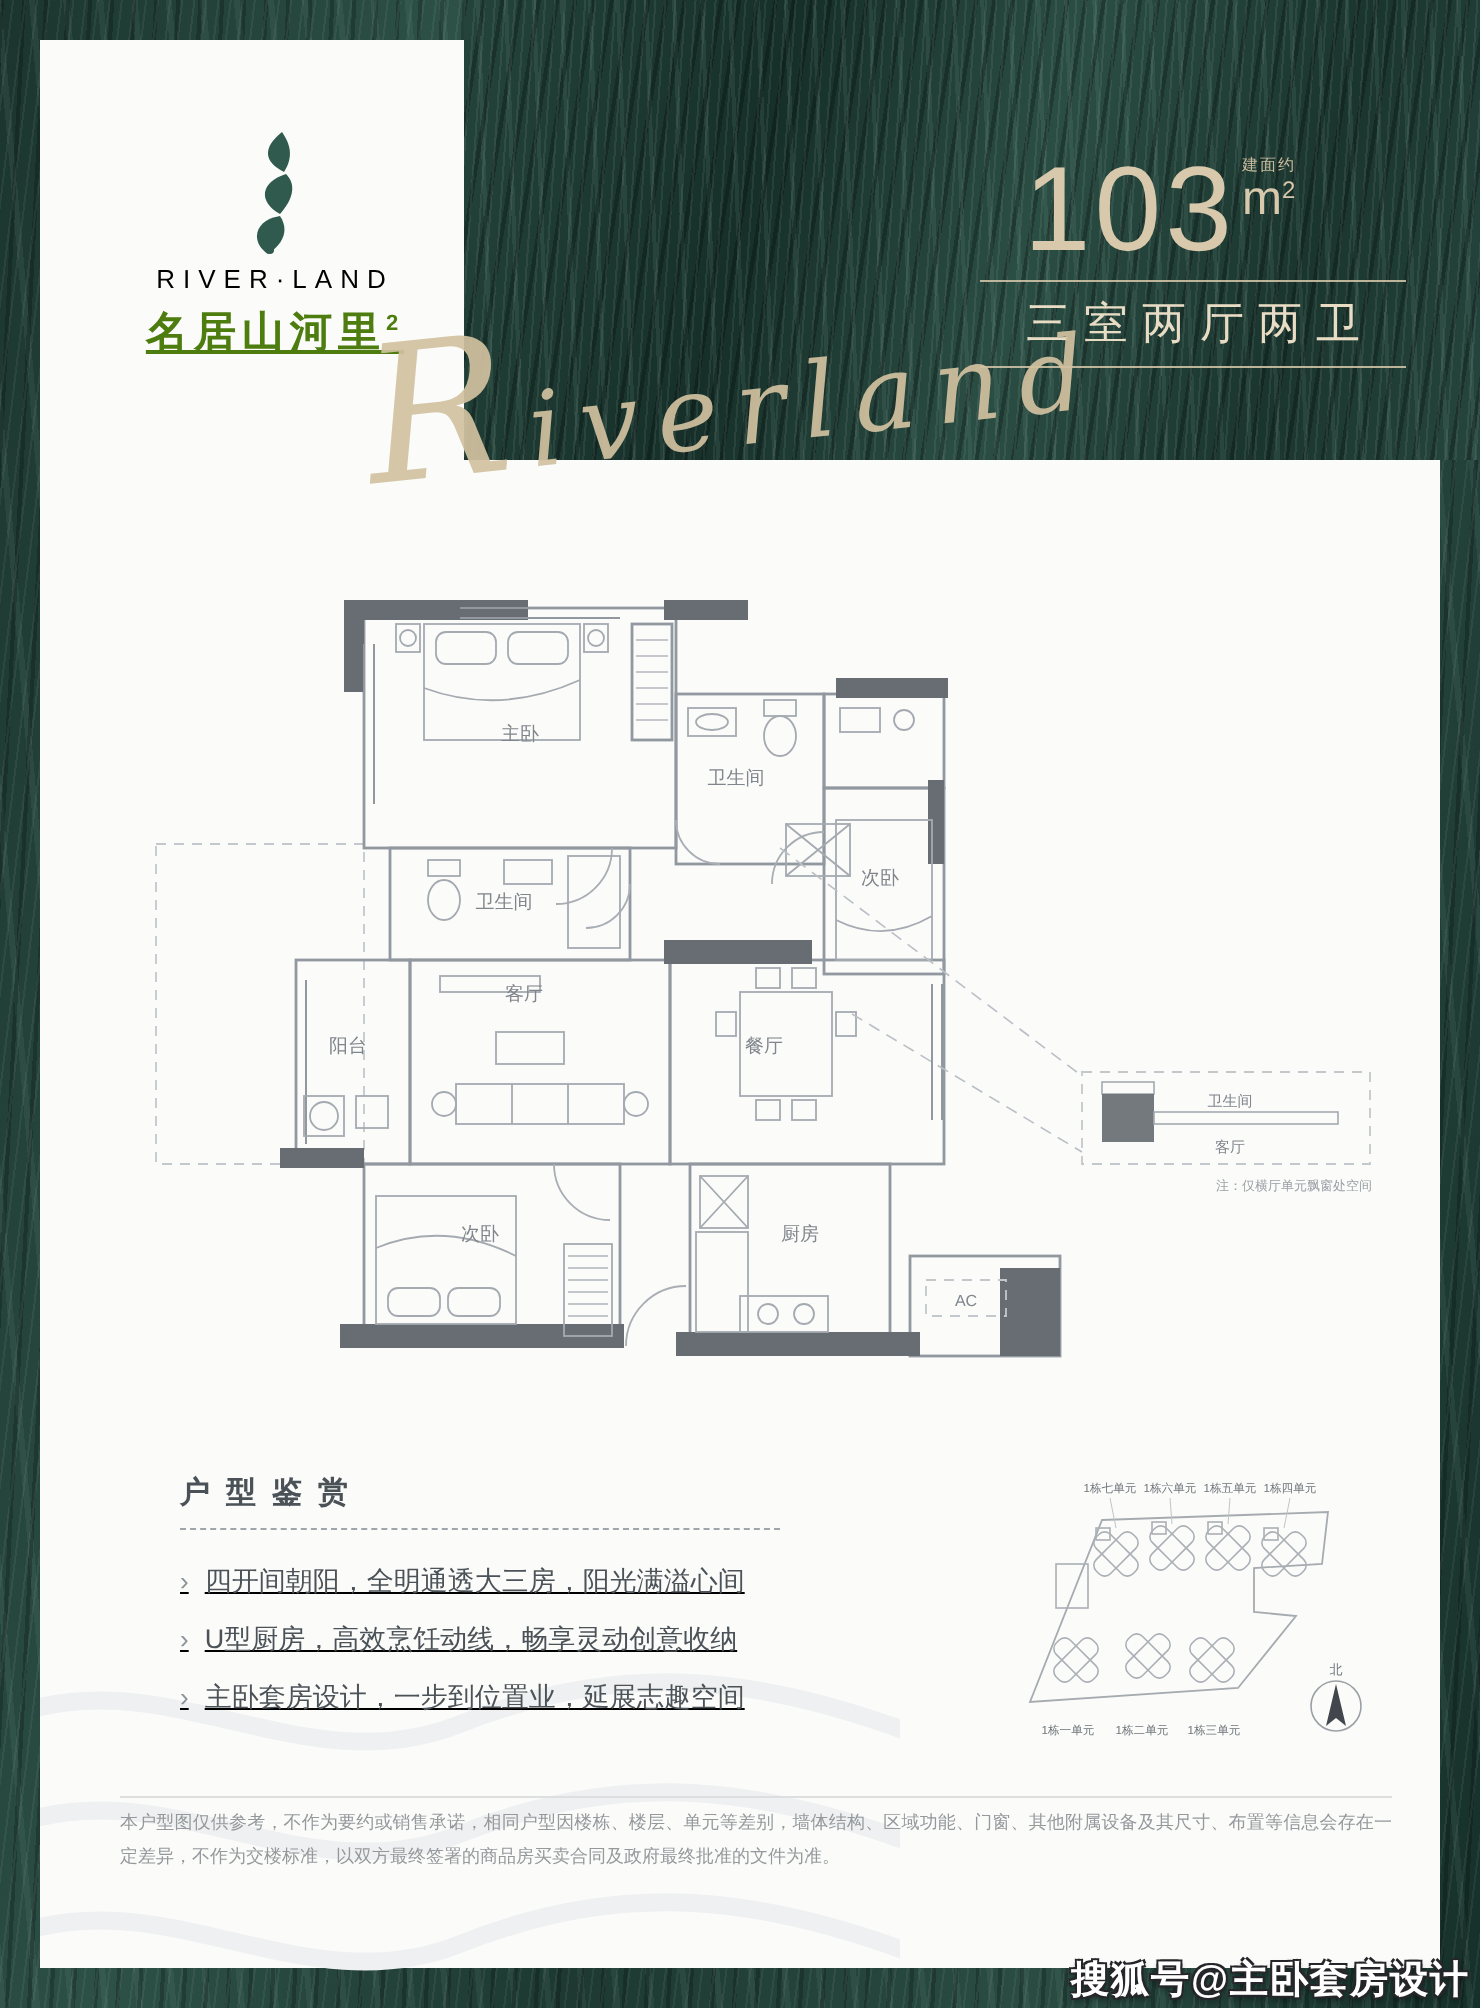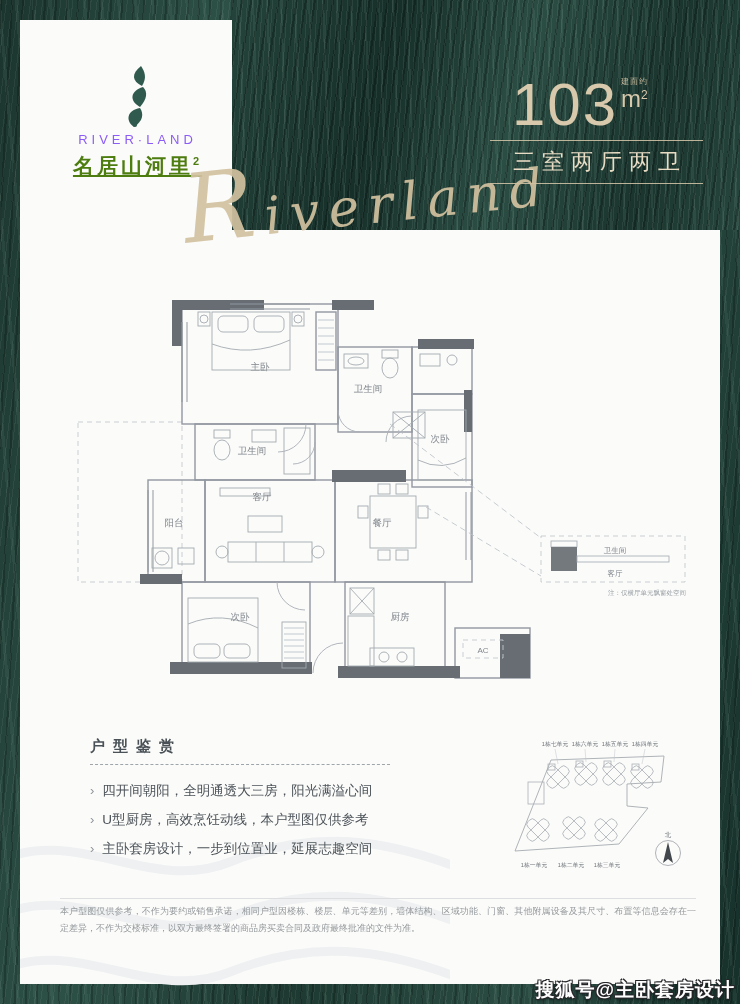--- a/index.html
+++ b/index.html
@@ -20,21 +20,21 @@
     background:#fbfbfa;
   }
   .page > *{position:absolute;}
 
   
   .waves{left:0;top:800px;}
 
   
   .logo{left:35px;top:45px;width:165px;text-align:center;}
   .logo-icon{display:block;margin:0 auto;}
-  .logo-en{font-size:13px;letter-spacing:4px;color:#8b5cf6;margin-top:3px;white-space:nowrap;}
+  .logo-en{font-size:13px;letter-spacing:4px;color:#000000;margin-top:3px;white-space:nowrap;}
   .logo-cn{font-size:21px;font-weight:700;letter-spacing:3px;color:#4d7c0f;margin-top:5px;white-space:nowrap;text-decoration:underline;}
   .logo-cn sup{font-size:11px;font-weight:700;}
 
   
   .green-block{
     position:absolute;left:232px;top:0;width:508px;height:230px;
     background-color:#1e3a32;
     background-image:
       repeating-linear-gradient(94deg, rgba(255,255,255,.07) 0 1px, transparent 1px 5px),
       repeating-linear-gradient(99deg, rgba(0,0,0,.25) 0 2px, transparent 2px 9px),
@@ -77,21 +77,21 @@
   .plan text{font-family:"Liberation Sans",sans-serif;}
   .plan .rlabel{fill:#80868c;font-size:9.5px;text-anchor:middle;}
   .plan .ilabel{fill:#80868c;font-size:7.5px;text-anchor:middle;}
   .plan .inset-note{fill:#9aa0a5;font-size:6.5px;text-anchor:end;}
   .plan .inset-dark{fill:#74797e;}
 
   
   .appre{left:70px;top:717px;width:330px;}
   .appre-title{font-size:15px;font-weight:700;letter-spacing:8px;color:#4a5257;}
   .appre-rule{margin-top:8px;width:300px;border-bottom:1.5px dashed #9fa6ab;}
-  .appre-list{margin:11px 0 0 0;padding:0;list-style:none;}
+  .appre-list{margin:11px 0 0 0;padding:0;list-style:none;text-decoration:underline;}
   .appre-list li{line-height:29px;font-size:13.5px;color:#4c5358;white-space:nowrap;}
   .appre-list .bullet{color:#8d9499;margin-right:8px;font-size:13px;}
 
   
   .site{left:478px;top:700px;}
   .site text{fill:#70767b;font-family:"Liberation Sans",sans-serif;}
   .site .blabel{font-size:5.8px;text-anchor:middle;}
   .site .outline{fill:none;stroke:#a6abb0;stroke-width:.9;}
   .site .bld rect{fill:none;stroke:#aab0b5;stroke-width:.8;}
   .site .unit-dark{fill:#575d63;stroke:none;}
@@ -296,21 +296,21 @@
         <rect class="dash" x="393" y="348" width="40" height="18"></rect>
         <text class="rlabel" x="413" y="361" style="font-size:8px">AC</text>
       </g>
     </svg>
 
     <div class="appre">
       <div class="appre-title">户型鉴赏</div>
       <div class="appre-rule"></div>
       <ul class="appre-list">
         <li><span class="bullet">›</span><span>四开间朝阳，全明通透大三房，阳光满溢心间</span></li>
-        <li><span class="bullet">›</span><span>U型厨房，高效烹饪动线，本户型图仅供参考</span></li>
+        <li><span class="bullet">›</span><span>U型厨房，高效烹饪动线，畅享灵动创意收纳</span></li>
         <li><span class="bullet">›</span><span>主卧套房设计，一步到位置业，延展志趣空间</span></li>
       </ul>
     </div>
 
     <svg class="site" width="215" height="160" viewBox="0 0 215 160">
       <path class="outline" d="M53,40 L166,36 L163,62 L129,64 L129,86 L150,88 L121,124 L17,131 Z"></path>
 
       <g class="leaders">
         <line class="leader" x1="57" y1="29" x2="60" y2="44"></line>
         <line class="leader" x1="87" y1="29" x2="88" y2="42"></line>

